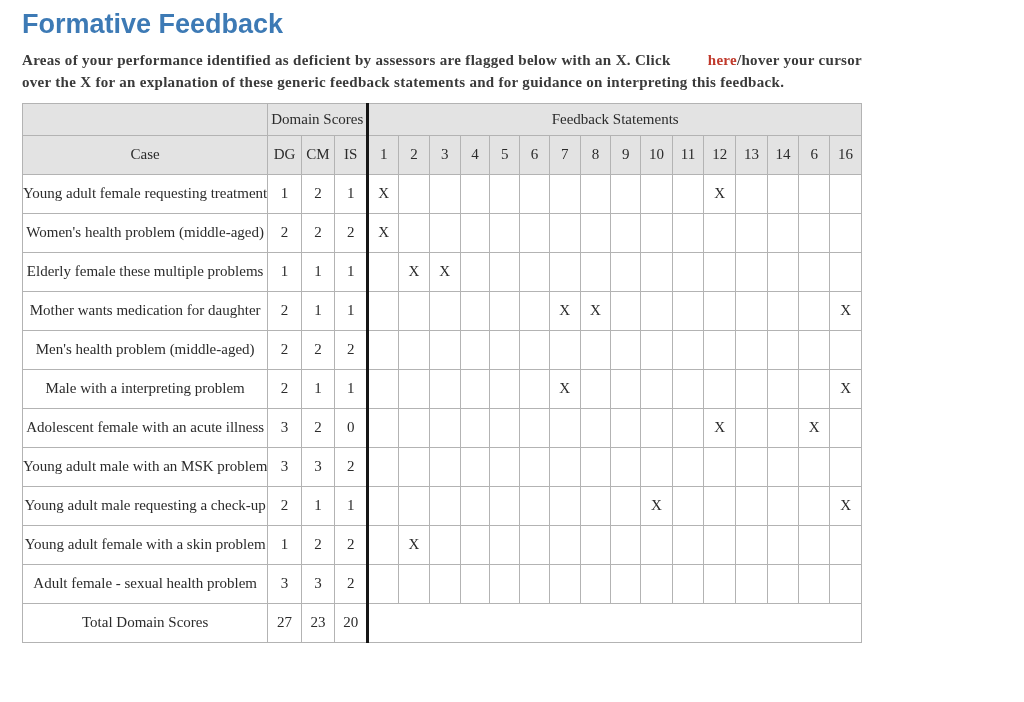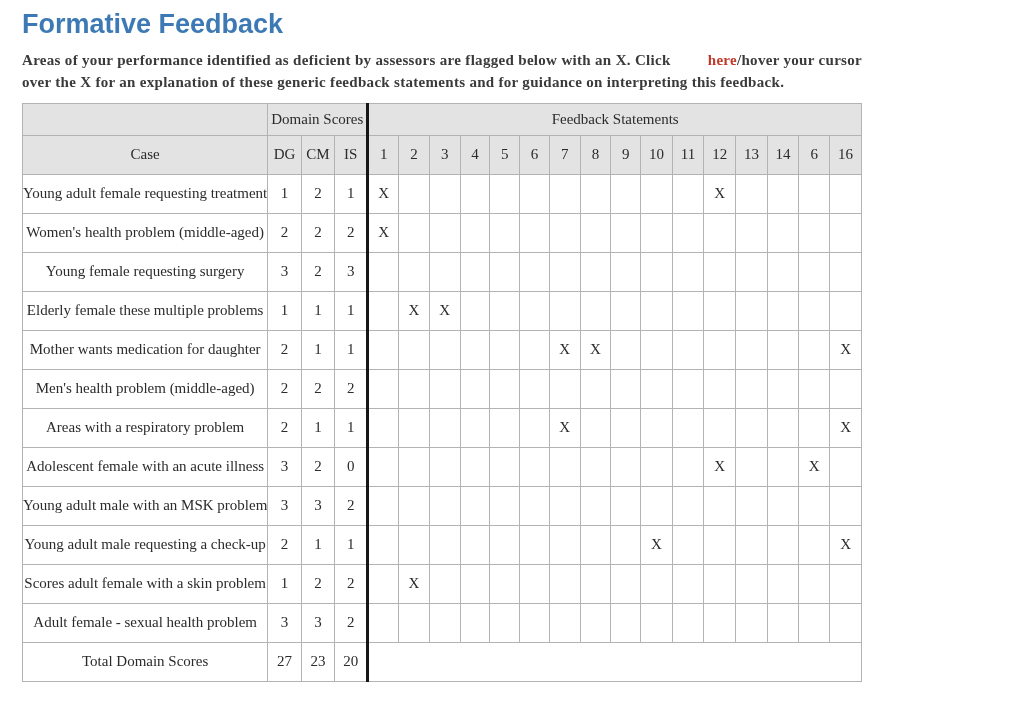--- a/index.html
+++ b/index.html
@@ -142,42 +142,20 @@
           <td></td>
           <td></td>
           <td></td>
           <td></td>
           <td></td>
           <td></td>
           <td></td>
           <td></td>
         </tr>
         <tr>
-          <td class="case-cell">Young female requesting surgery</td>
-          <td>3</td>
-          <td>2</td>
-          <td>3</td>
-          <td class="sep"></td>
-          <td></td>
-          <td></td>
-          <td></td>
-          <td></td>
-          <td></td>
-          <td></td>
-          <td></td>
-          <td></td>
-          <td></td>
-          <td></td>
-          <td></td>
-          <td></td>
-          <td></td>
-          <td></td>
-          <td></td>
-        </tr>
-        <tr>
           <td class="case-cell">Elderly female these multiple problems</td>
           <td>1</td>
           <td>1</td>
           <td>1</td>
           <td class="sep"></td>
           <td class="flagged">X</td>
           <td class="flagged">X</td>
           <td></td>
           <td></td>
           <td></td>
@@ -230,21 +208,21 @@
           <td></td>
           <td></td>
           <td></td>
           <td></td>
           <td></td>
           <td></td>
           <td></td>
           <td></td>
         </tr>
         <tr>
-          <td class="case-cell">Areas with a respiratory problem</td>
+          <td class="case-cell">Male with a interpreting problem</td>
           <td>2</td>
           <td>1</td>
           <td>1</td>
           <td class="sep"></td>
           <td></td>
           <td></td>
           <td></td>
           <td></td>
           <td></td>
           <td class="flagged">X</td>
@@ -318,21 +296,21 @@
           <td></td>
           <td class="flagged">X</td>
           <td></td>
           <td></td>
           <td></td>
           <td></td>
           <td></td>
           <td class="flagged">X</td>
         </tr>
         <tr>
-          <td class="case-cell">Scores adult female with a skin problem</td>
+          <td class="case-cell">Young adult female with a skin problem</td>
           <td>1</td>
           <td>2</td>
           <td>2</td>
           <td class="sep"></td>
           <td class="flagged">X</td>
           <td></td>
           <td></td>
           <td></td>
           <td></td>
           <td></td>

